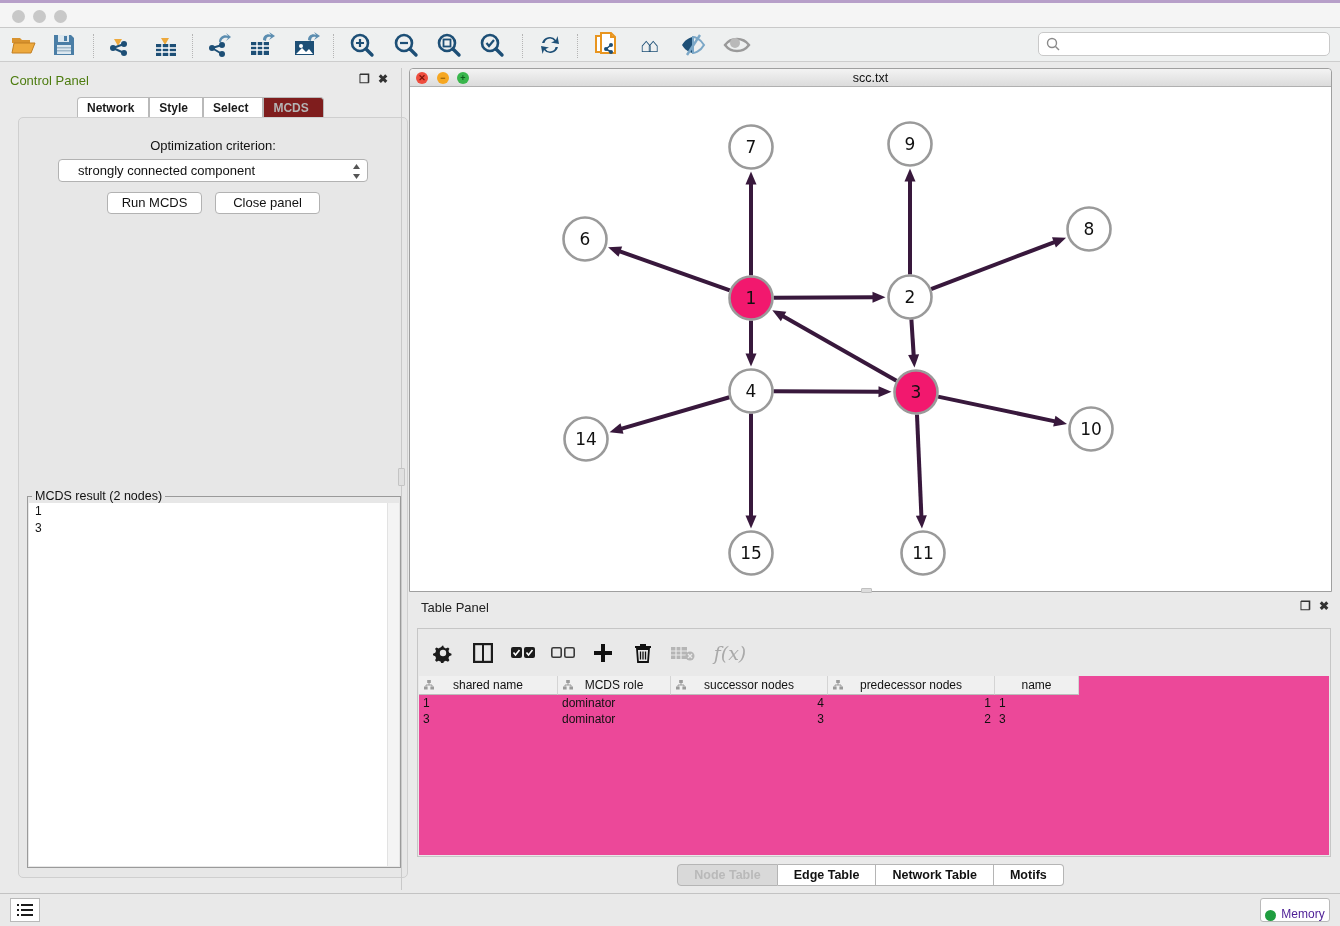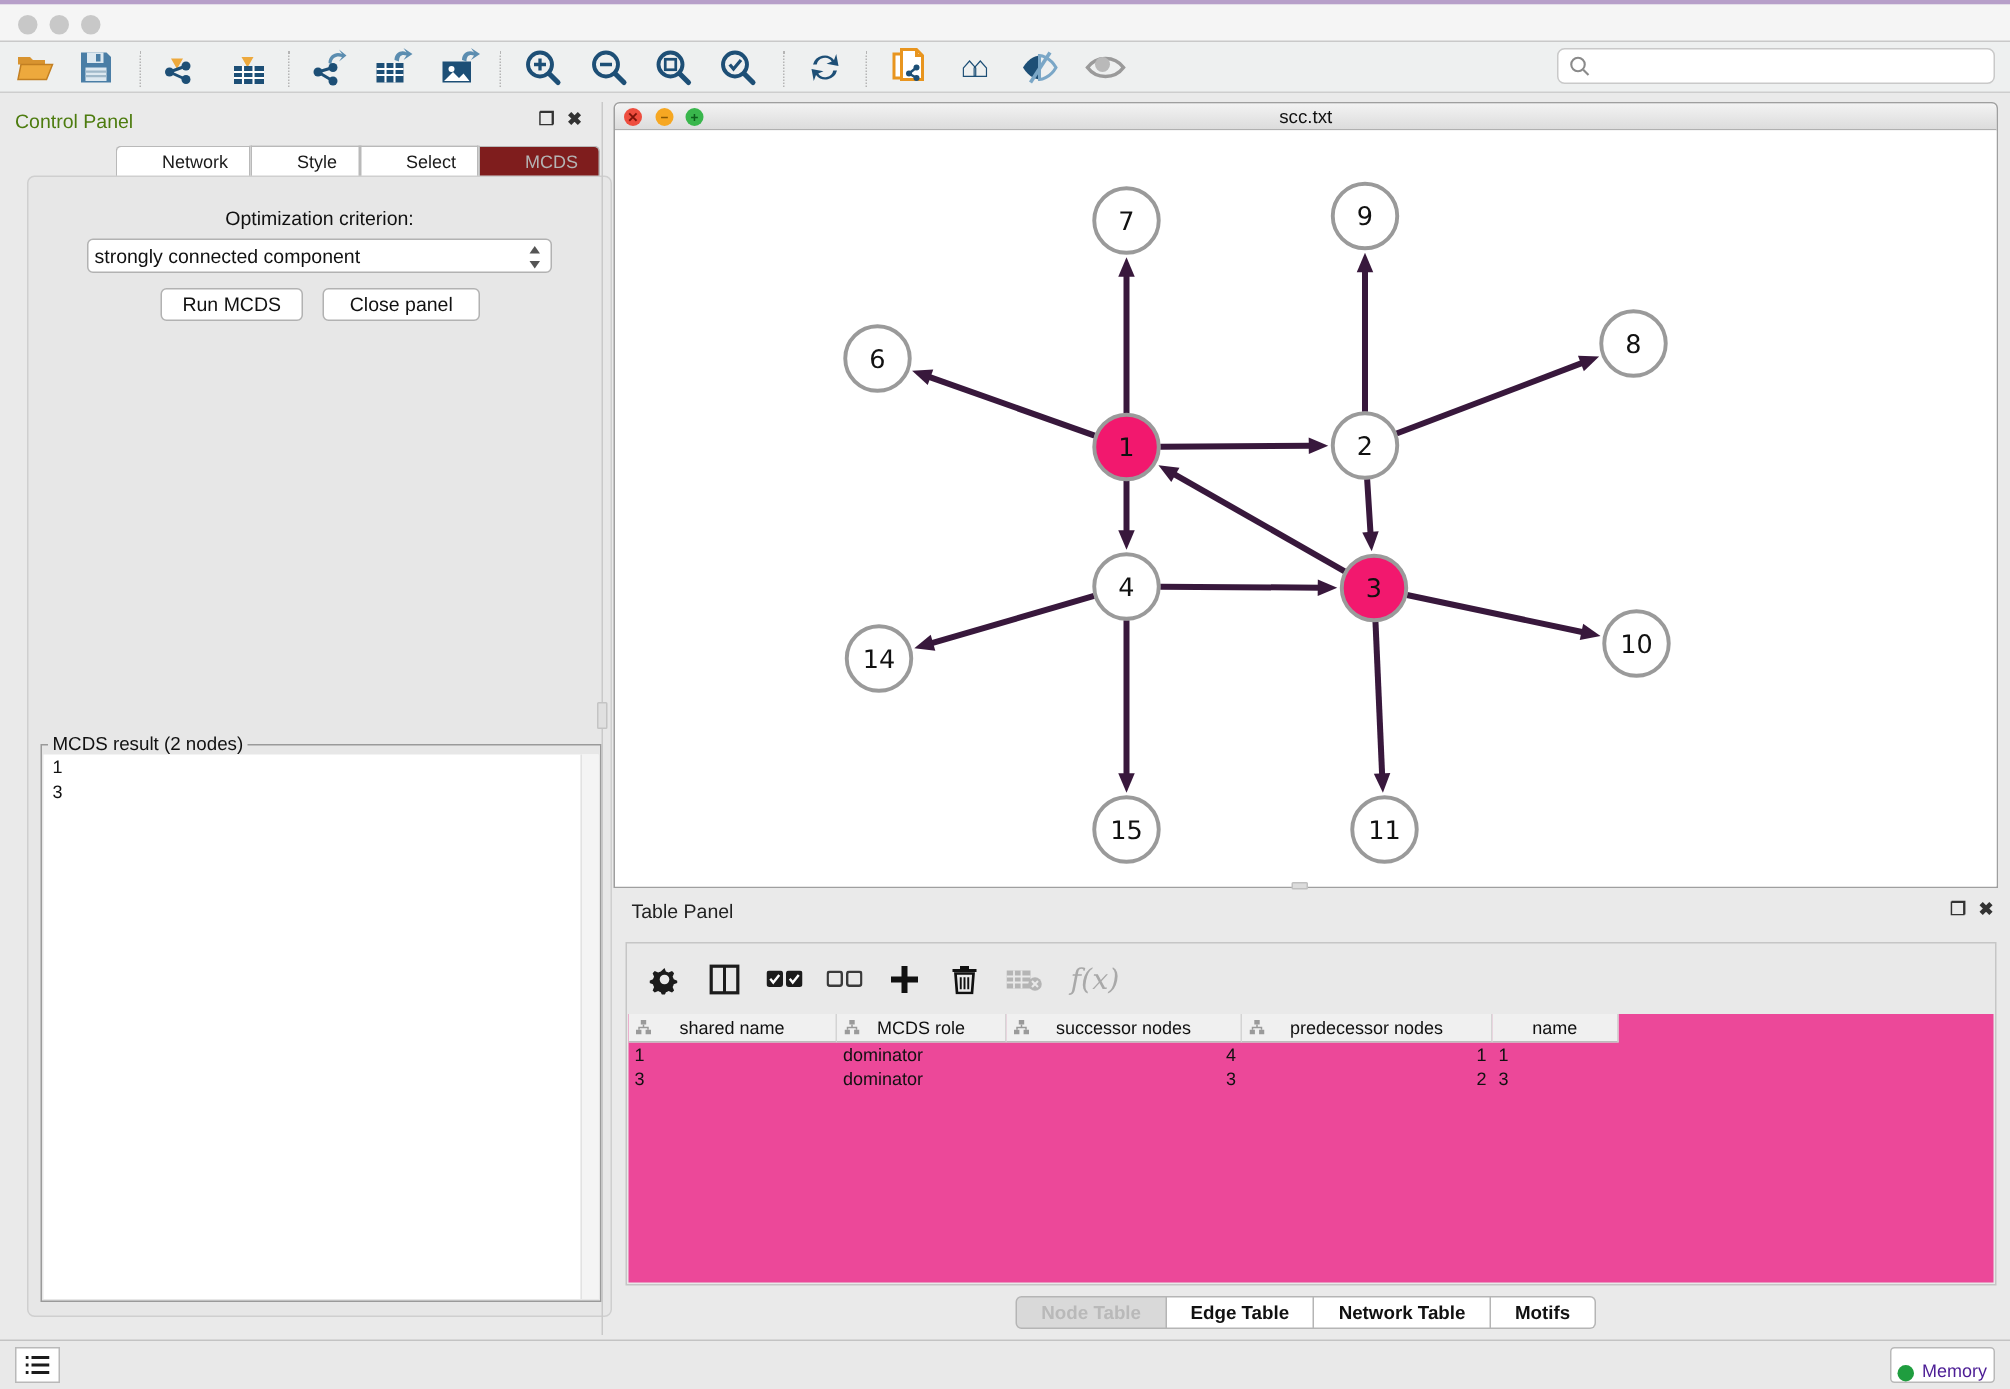--- a/index.html
+++ b/index.html
@@ -19,27 +19,27 @@
   .tb-sep { position:absolute; top:6px; height:24px; border-left:1px dotted #b5b5b5; }
   .houses { font-weight:bold; color:#1d4f76; font-size:20px; letter-spacing:-5px; padding-right:5px; }
   .search-wrap { position:absolute; left:1038px; top:4px; width:292px; height:24px; background:#fff; border:1px solid #c9c9c9; border-radius:5px; display:flex; align-items:center; padding-left:7px; }
   .search-wrap input { border:none; outline:none; flex:1; font-size:12px; background:transparent; margin-left:5px; font-family:"Liberation Sans",sans-serif; }
 
   
   .control-panel { position:absolute; left:0; top:68px; width:402px; height:822px; }
   .cp-header { position:absolute; left:10px; top:5px; font-size:13px; color:#4d7c0f; }
   .panel-btn { font-weight:bold; color:#333; font-size:12px; cursor:default; }
   .cp-tabs { position:absolute; left:77px; top:29px; height:21px; display:flex; }
-  .cp-tab { border:1px solid #b9b9b9; border-bottom:none; background:#fff; font-size:12px; font-weight:normal; color:#1a1a1a; padding:3px 14px 0 30px; text-align:center; }
+  .cp-tab { border:1px solid #b9b9b9; border-bottom:none; background:#fff; font-size:12px; font-weight:bold; color:#1a1a1a; padding:3px 14px 0 9px; text-align:center; }
   .cp-tab.first { border-top-left-radius:4px; }
   .cp-tab.last { border-top-right-radius:4px; }
   .cp-tab.active { background:#7f1d1d; color:#b4b4b4; }
   .cp-body { position:absolute; left:6px; top:49px; width:390px; height:761px; background:#e7e7e7; border:1px solid #cfcfcf; border-radius:5px;margin-left:12px; }
   .opt-label { position:absolute; left:0; right:0; top:20px; text-align:center; font-size:13px; color:#111; }
-  .dropdown { position:absolute; left:39px; top:41px; width:310px; height:23px; background:#fff; border:1px solid #b2b2b2; border-radius:4px; font-size:13px; color:#111; display:flex; align-items:center; padding-left:4px; }
+  .dropdown { position:absolute; left:39px; top:41px; width:310px; height:23px; background:#fff; border:1px solid #b2b2b2; border-radius:4px; font-size:13px; color:#111; display:flex; align-items:center; padding-left:19px; }
   .dd-arrows { position:absolute; right:6px; top:3px; }
   .cp-button { position:absolute; height:22px; background:#fff; border:1px solid #b2b2b2; border-radius:4px; font-size:13px; color:#111; text-align:center; line-height:20px; }
   .mcds-fieldset { position:absolute; left:8px; top:378px; width:374px; height:372px; border:1px solid #9a9a9a; }
   .mcds-legend { position:absolute; left:4px; top:-8px; background:#e7e7e7; padding:0 3px; font-size:12.5px; color:#111; }
   .mcds-white { position:absolute; left:1px; top:6px; right:1px; bottom:1px; background:#fff; }
   .mcds-scroll { position:absolute; right:0; top:0; bottom:0; width:12px; background:#f4f4f4; border-left:1px solid #e2e2e2; }
   .mcds-line { font-size:12px; color:#111; padding:1px 0 1px 6px; line-height:15px; }
 
   
   .v-grip { position:absolute; left:398px; top:468px; width:7px; height:18px; background:#e0e0e0; border:1px solid #c4c4c4; border-radius:1px; }

